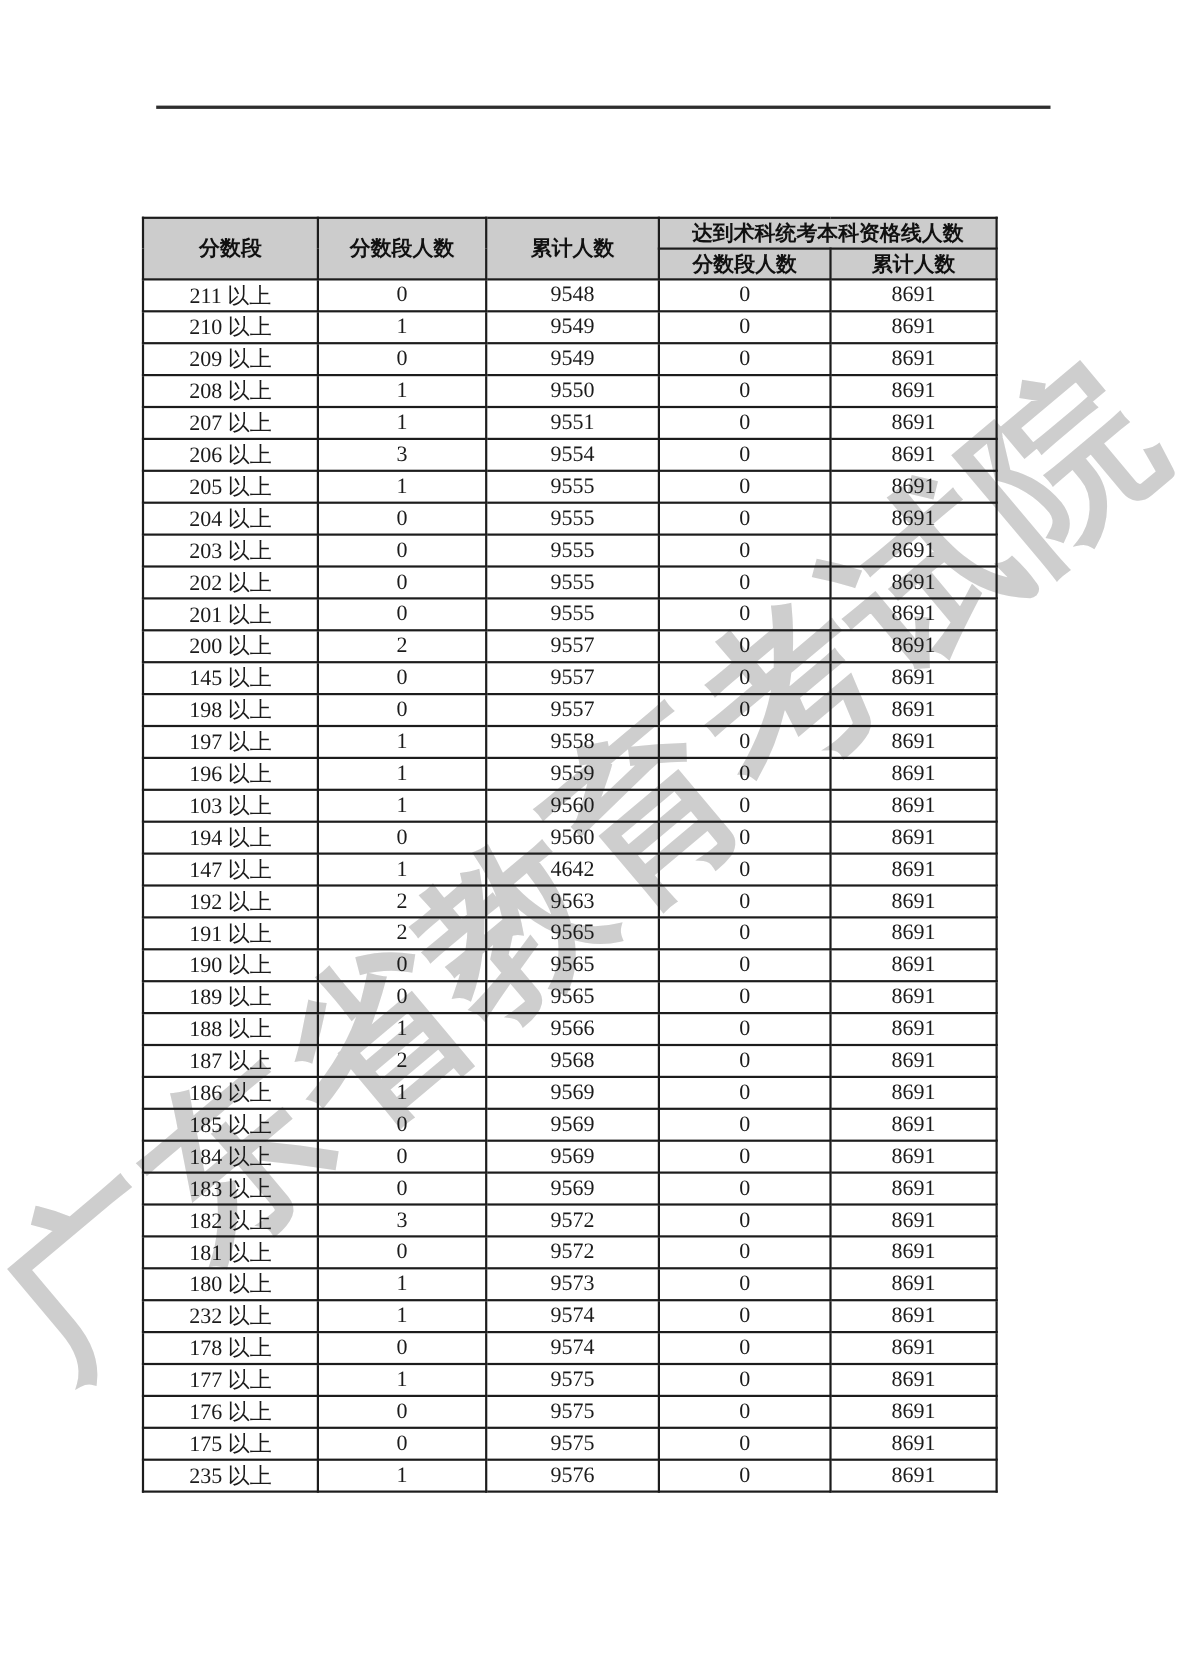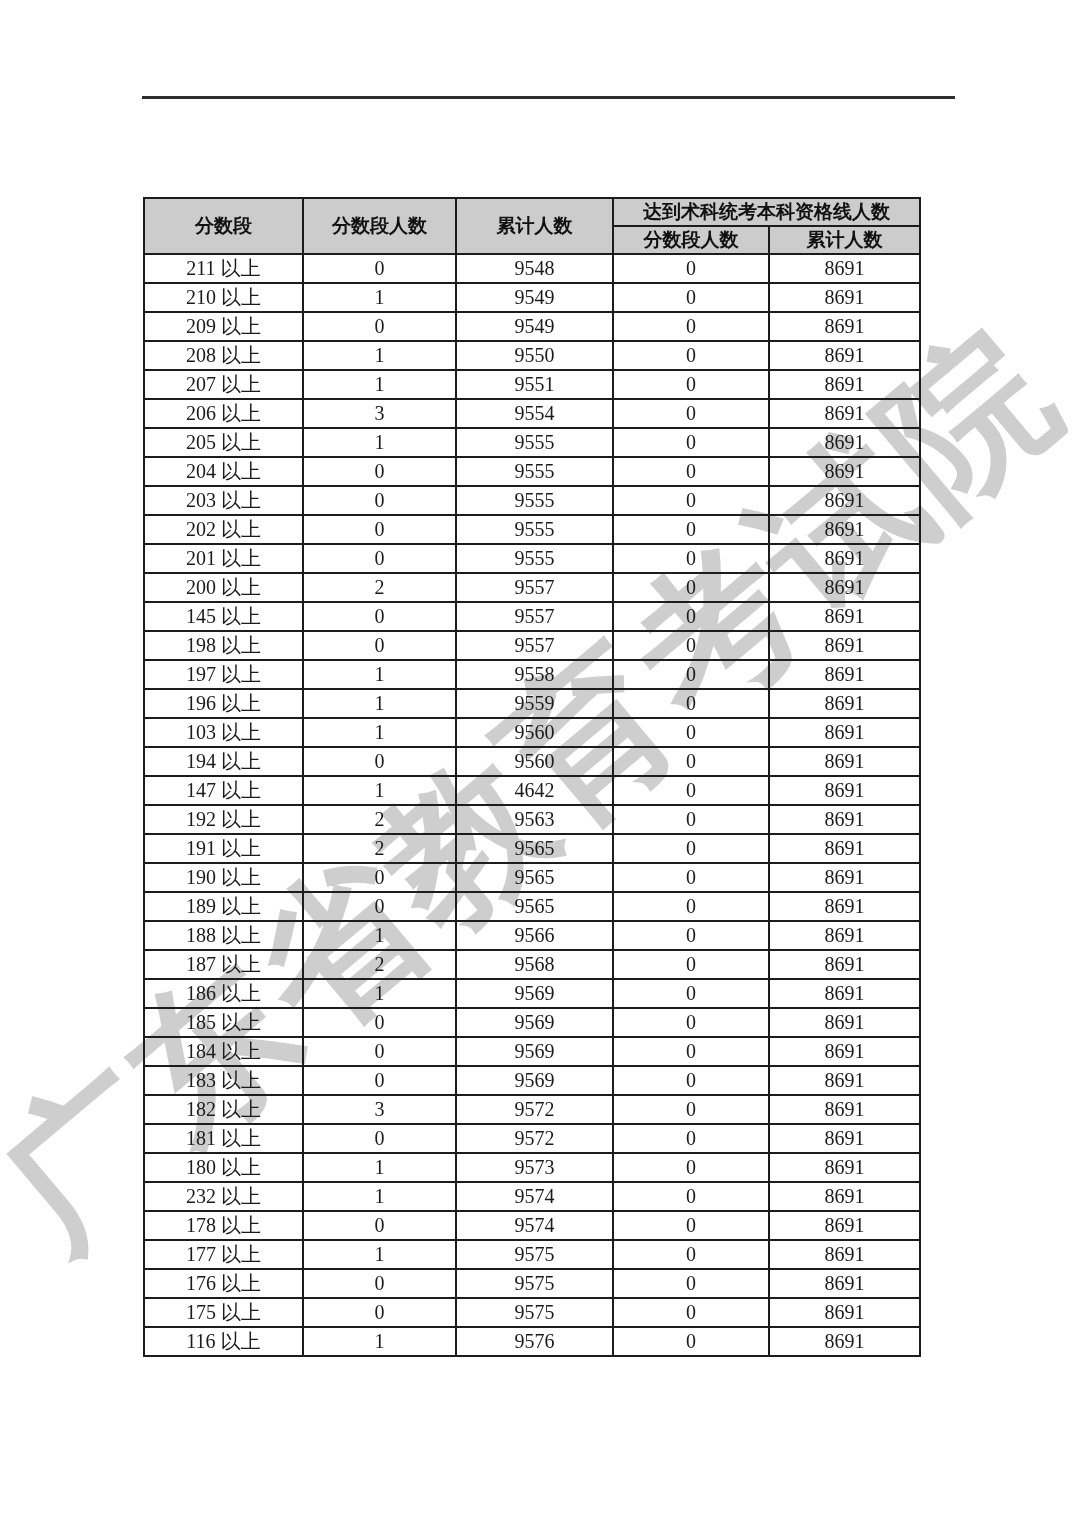--- a/index.html
+++ b/index.html
@@ -32,21 +32,21 @@
     letter-spacing: 4px;
     color: #c6c6c6;
     opacity: 0.85;
     white-space: nowrap;
     z-index: 0;
     font-family: "DejaVu Serif", serif;
     pointer-events: none;
   }
   table.score-table {
     position: absolute;
-    left: 143px;
+    left: 129px;
     top: 197px;
     z-index: 1;
     border-collapse: collapse;
     table-layout: fixed;
     width: 776px;
   }
   .score-table th,
   .score-table td {
     border: 2px solid #1c1c1c;
     text-align: center;
@@ -353,20 +353,20 @@
         <td>8691</td>
       </tr>
       <tr>
         <td>175 以上</td>
         <td>0</td>
         <td>9575</td>
         <td>0</td>
         <td>8691</td>
       </tr>
       <tr>
-        <td>116 以上</td>
+        <td>235 以上</td>
         <td>1</td>
         <td>9576</td>
         <td>0</td>
         <td>8691</td>
       </tr>
     </tbody>
 </table>
 
 </body></html>

